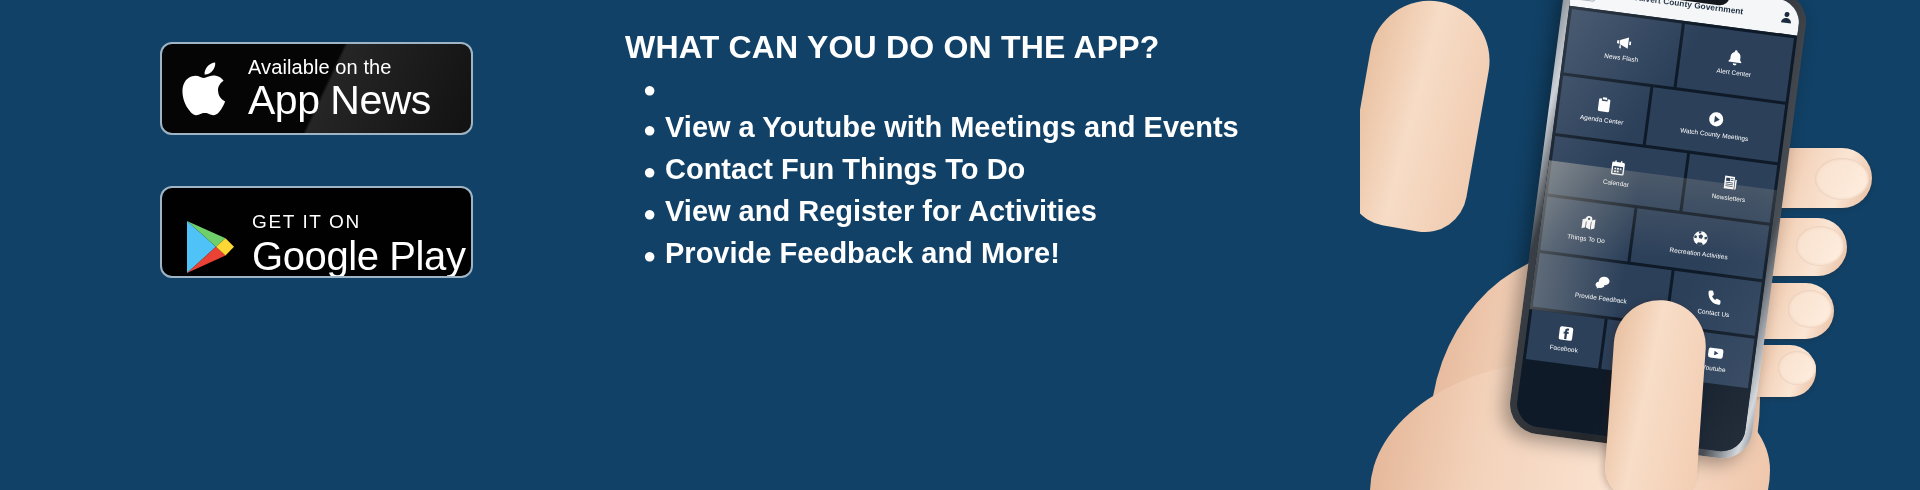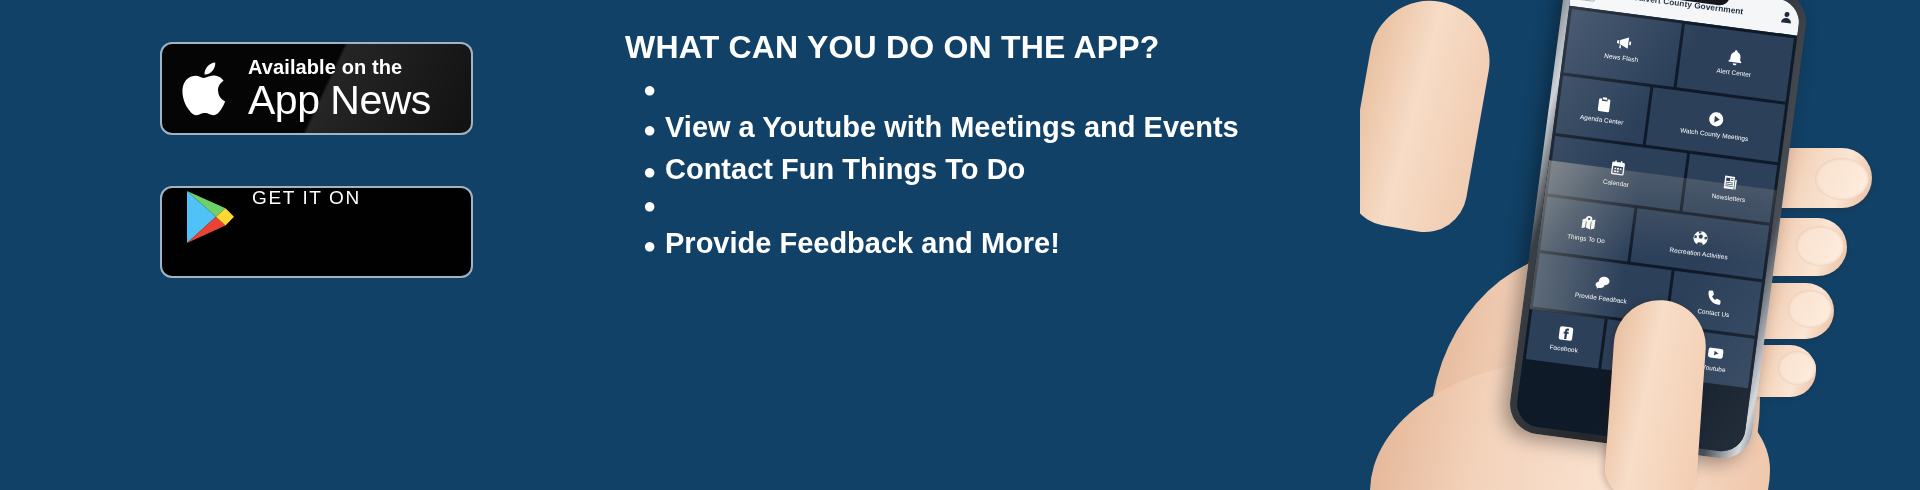--- a/index.html
+++ b/index.html
@@ -53,38 +53,38 @@
     height: 62px;
     flex: 0 0 52px;
     position: relative;
     margin-right: 14px;
   }
   #appstore-badge .apple-glyph svg { width: 100%; height: 100%; display: block; }
   .as-text { display: flex; flex-direction: column; line-height: 1; }
   .as-line1 {
     color: #fff;
     font-size: 20px;
-    font-weight: 700;
+    font-weight: 400;
     letter-spacing: 0.1px;
     margin-bottom: 3px;
   }
   .as-line2 {
     color: #fff;
     font-size: 41px;
     font-weight: 400;
     letter-spacing: -0.5px;
   }
 
   
   #googleplay-badge {
     width: 313px;
     height: 92px;
     margin-top: 51px;
     display: flex;
-    align-items: flex-start;
+    align-items: flex-end;
     padding-left: 22px;
     background: #010101;
   }
   #googleplay-badge .gp-glyph {
     width: 52px;
     height: 58px;
     flex: 0 0 52px;
     margin-right: 16px;
   }
   #googleplay-badge .gp-glyph svg { width: 100%; height: 100%; display: block; }
@@ -365,20 +365,21 @@
       <span class="gp-glyph">
         <svg viewBox="0 0 52 58" aria-hidden="true">
           <path fill="#4fc3f7" d="M3 3 L32 28.8 L3 55 Z"></path>
           <path fill="#6fcf6a" d="M3 3 L41.5 20.3 L32 28.8 Z"></path>
           <path fill="#ea4335" d="M3 55 L41.5 37.6 L32 28.8 Z"></path>
           <path fill="#fdd835" d="M41.5 20.3 L50 28.8 L41.5 37.6 L32 28.8 Z"></path>
         </svg>
       </span>
       <span class="gp-text">
         <span class="gp-line1">GET IT ON</span>
+        <span class="gp-line2">Google Play</span>
       </span>
     </div>
 
   </div>
 
   <div id="copy">
     <div id="headline">WHAT CAN YOU DO ON THE APP?</div>
     <ul id="feature-list">
       <li class="feature-item">
         <span class="feature-bullet">●</span>
@@ -386,20 +387,21 @@
       <li class="feature-item">
         <span class="feature-bullet">●</span>
         <span>View a Youtube with Meetings and Events</span>
       </li>
       <li class="feature-item">
         <span class="feature-bullet">●</span>
         <span>Contact Fun Things To Do</span>
       </li>
       <li class="feature-item">
         <span class="feature-bullet">●</span>
+        <span>View and Register for Activities</span>
       </li>
       <li class="feature-item">
         <span class="feature-bullet">●</span>
         <span>Provide Feedback and More!</span>
       </li>
     </ul>
   </div>
 
   <div id="phone-scene">
 

